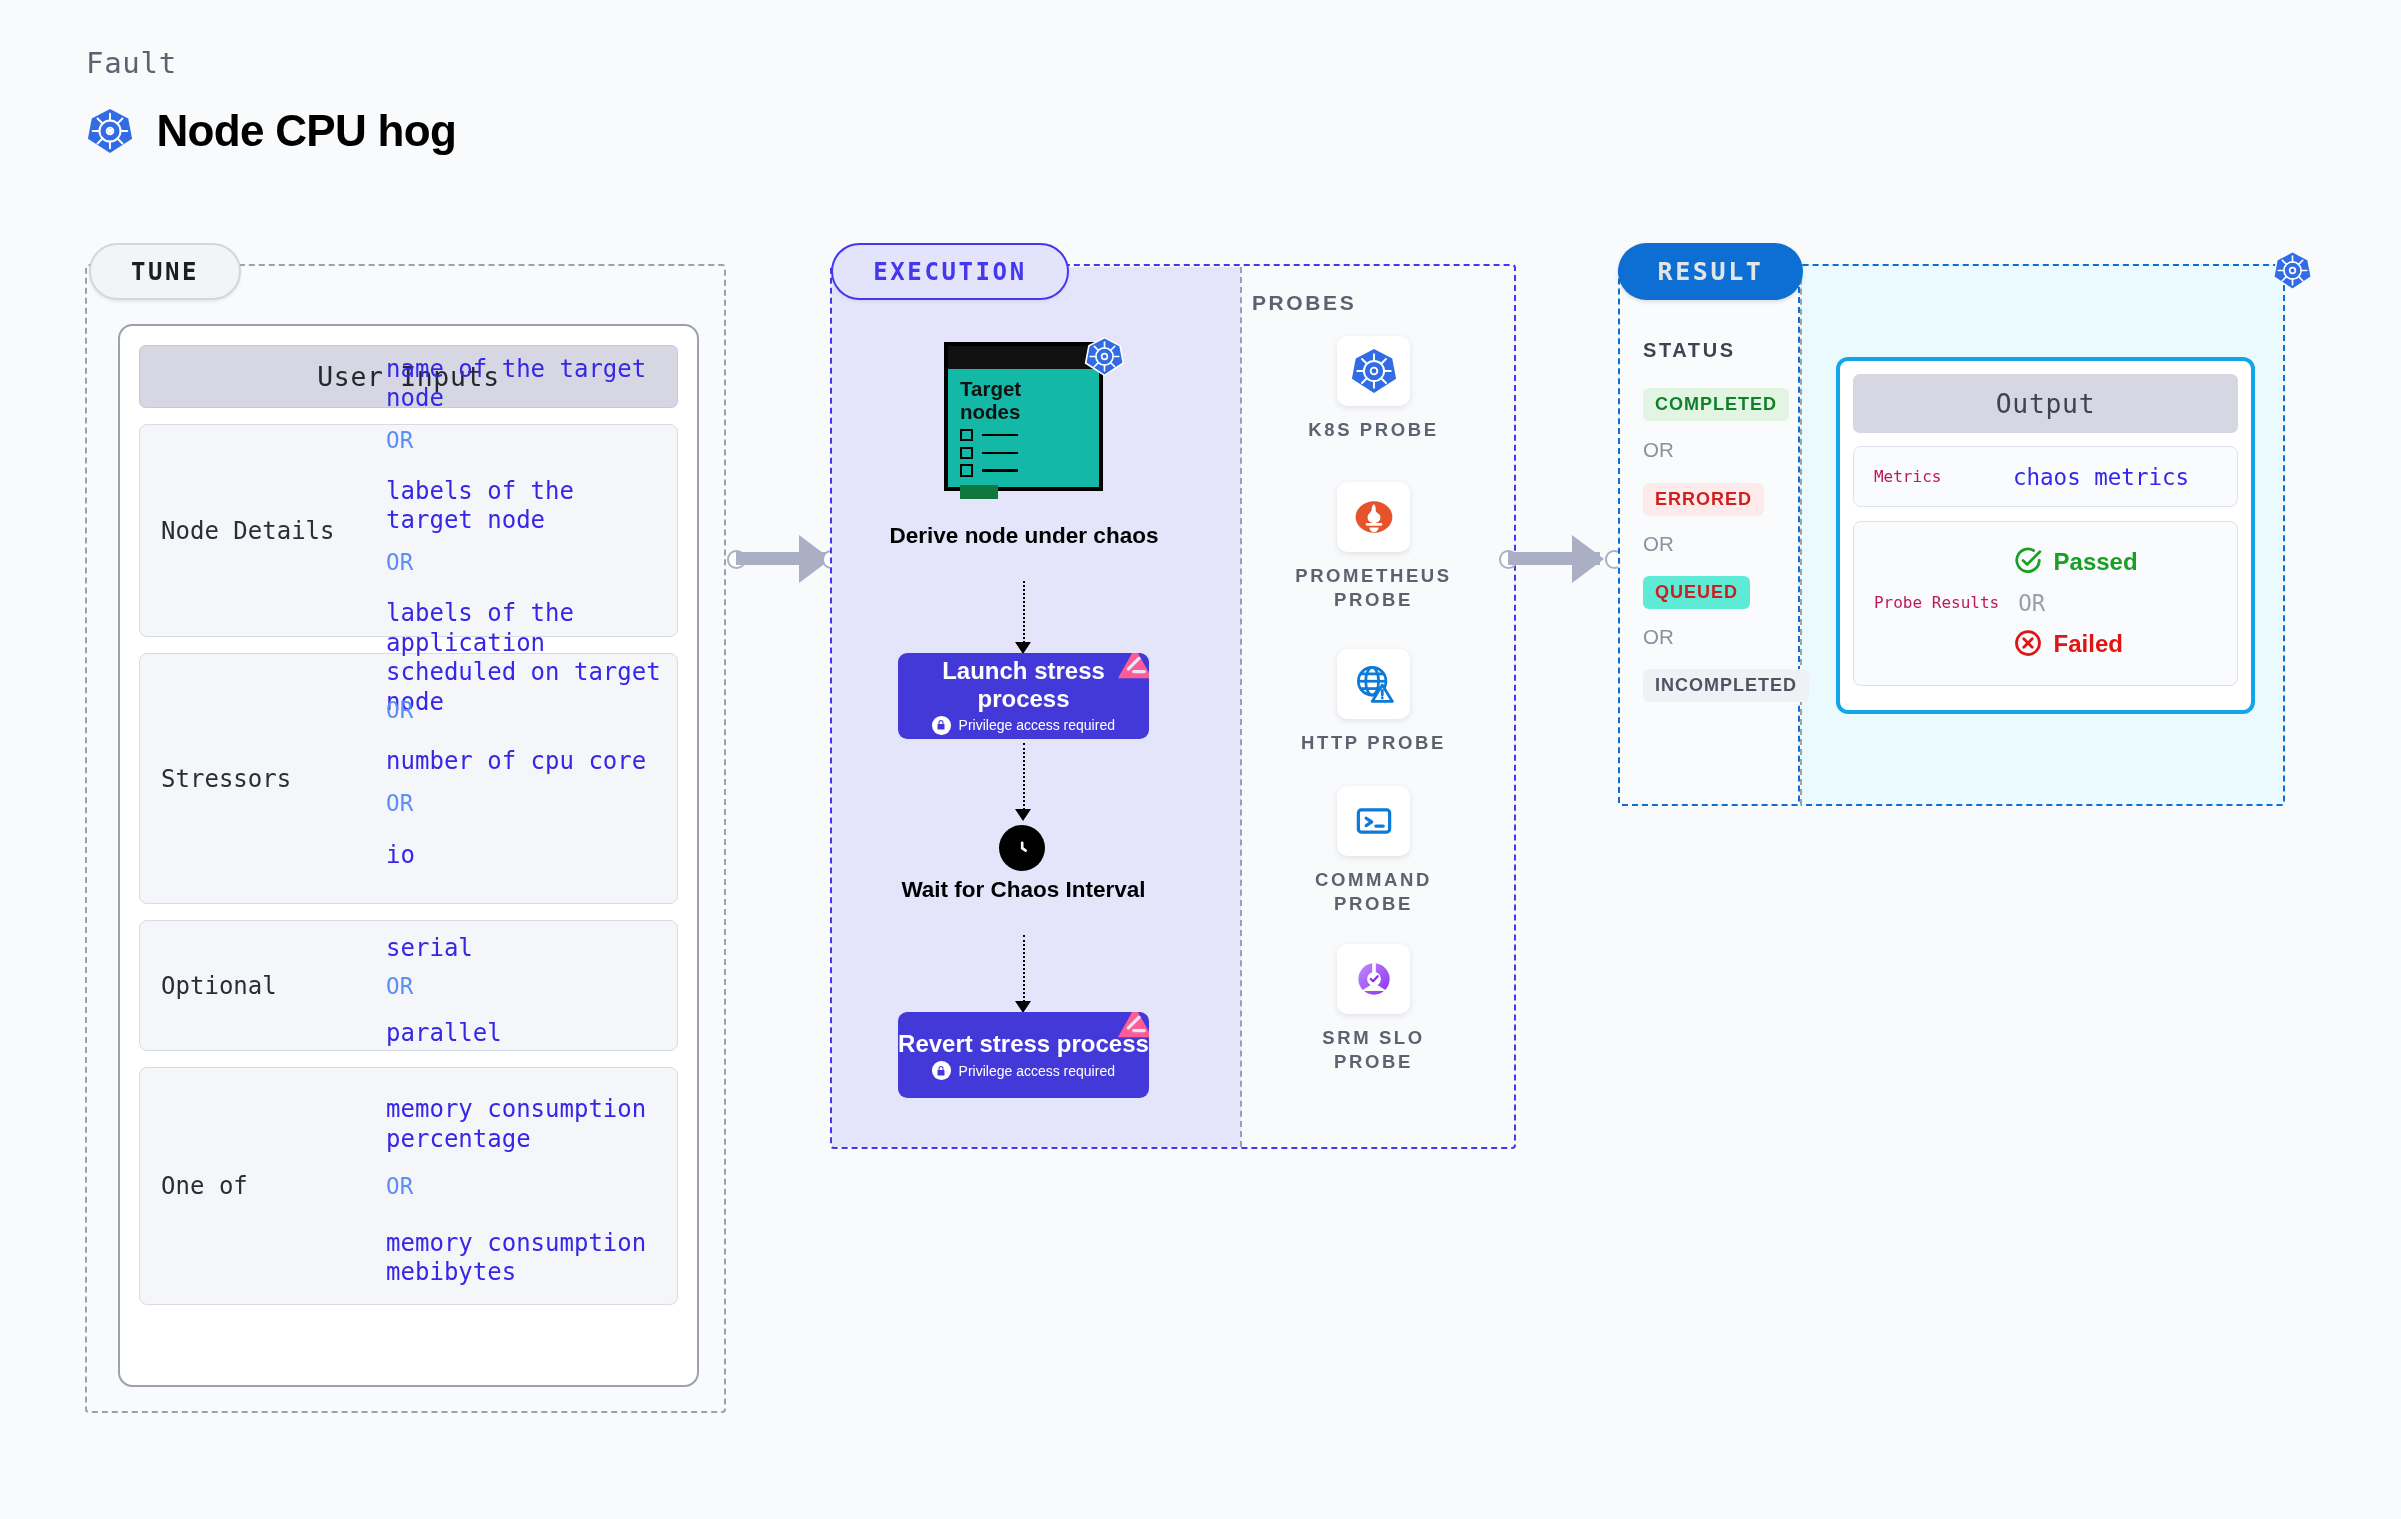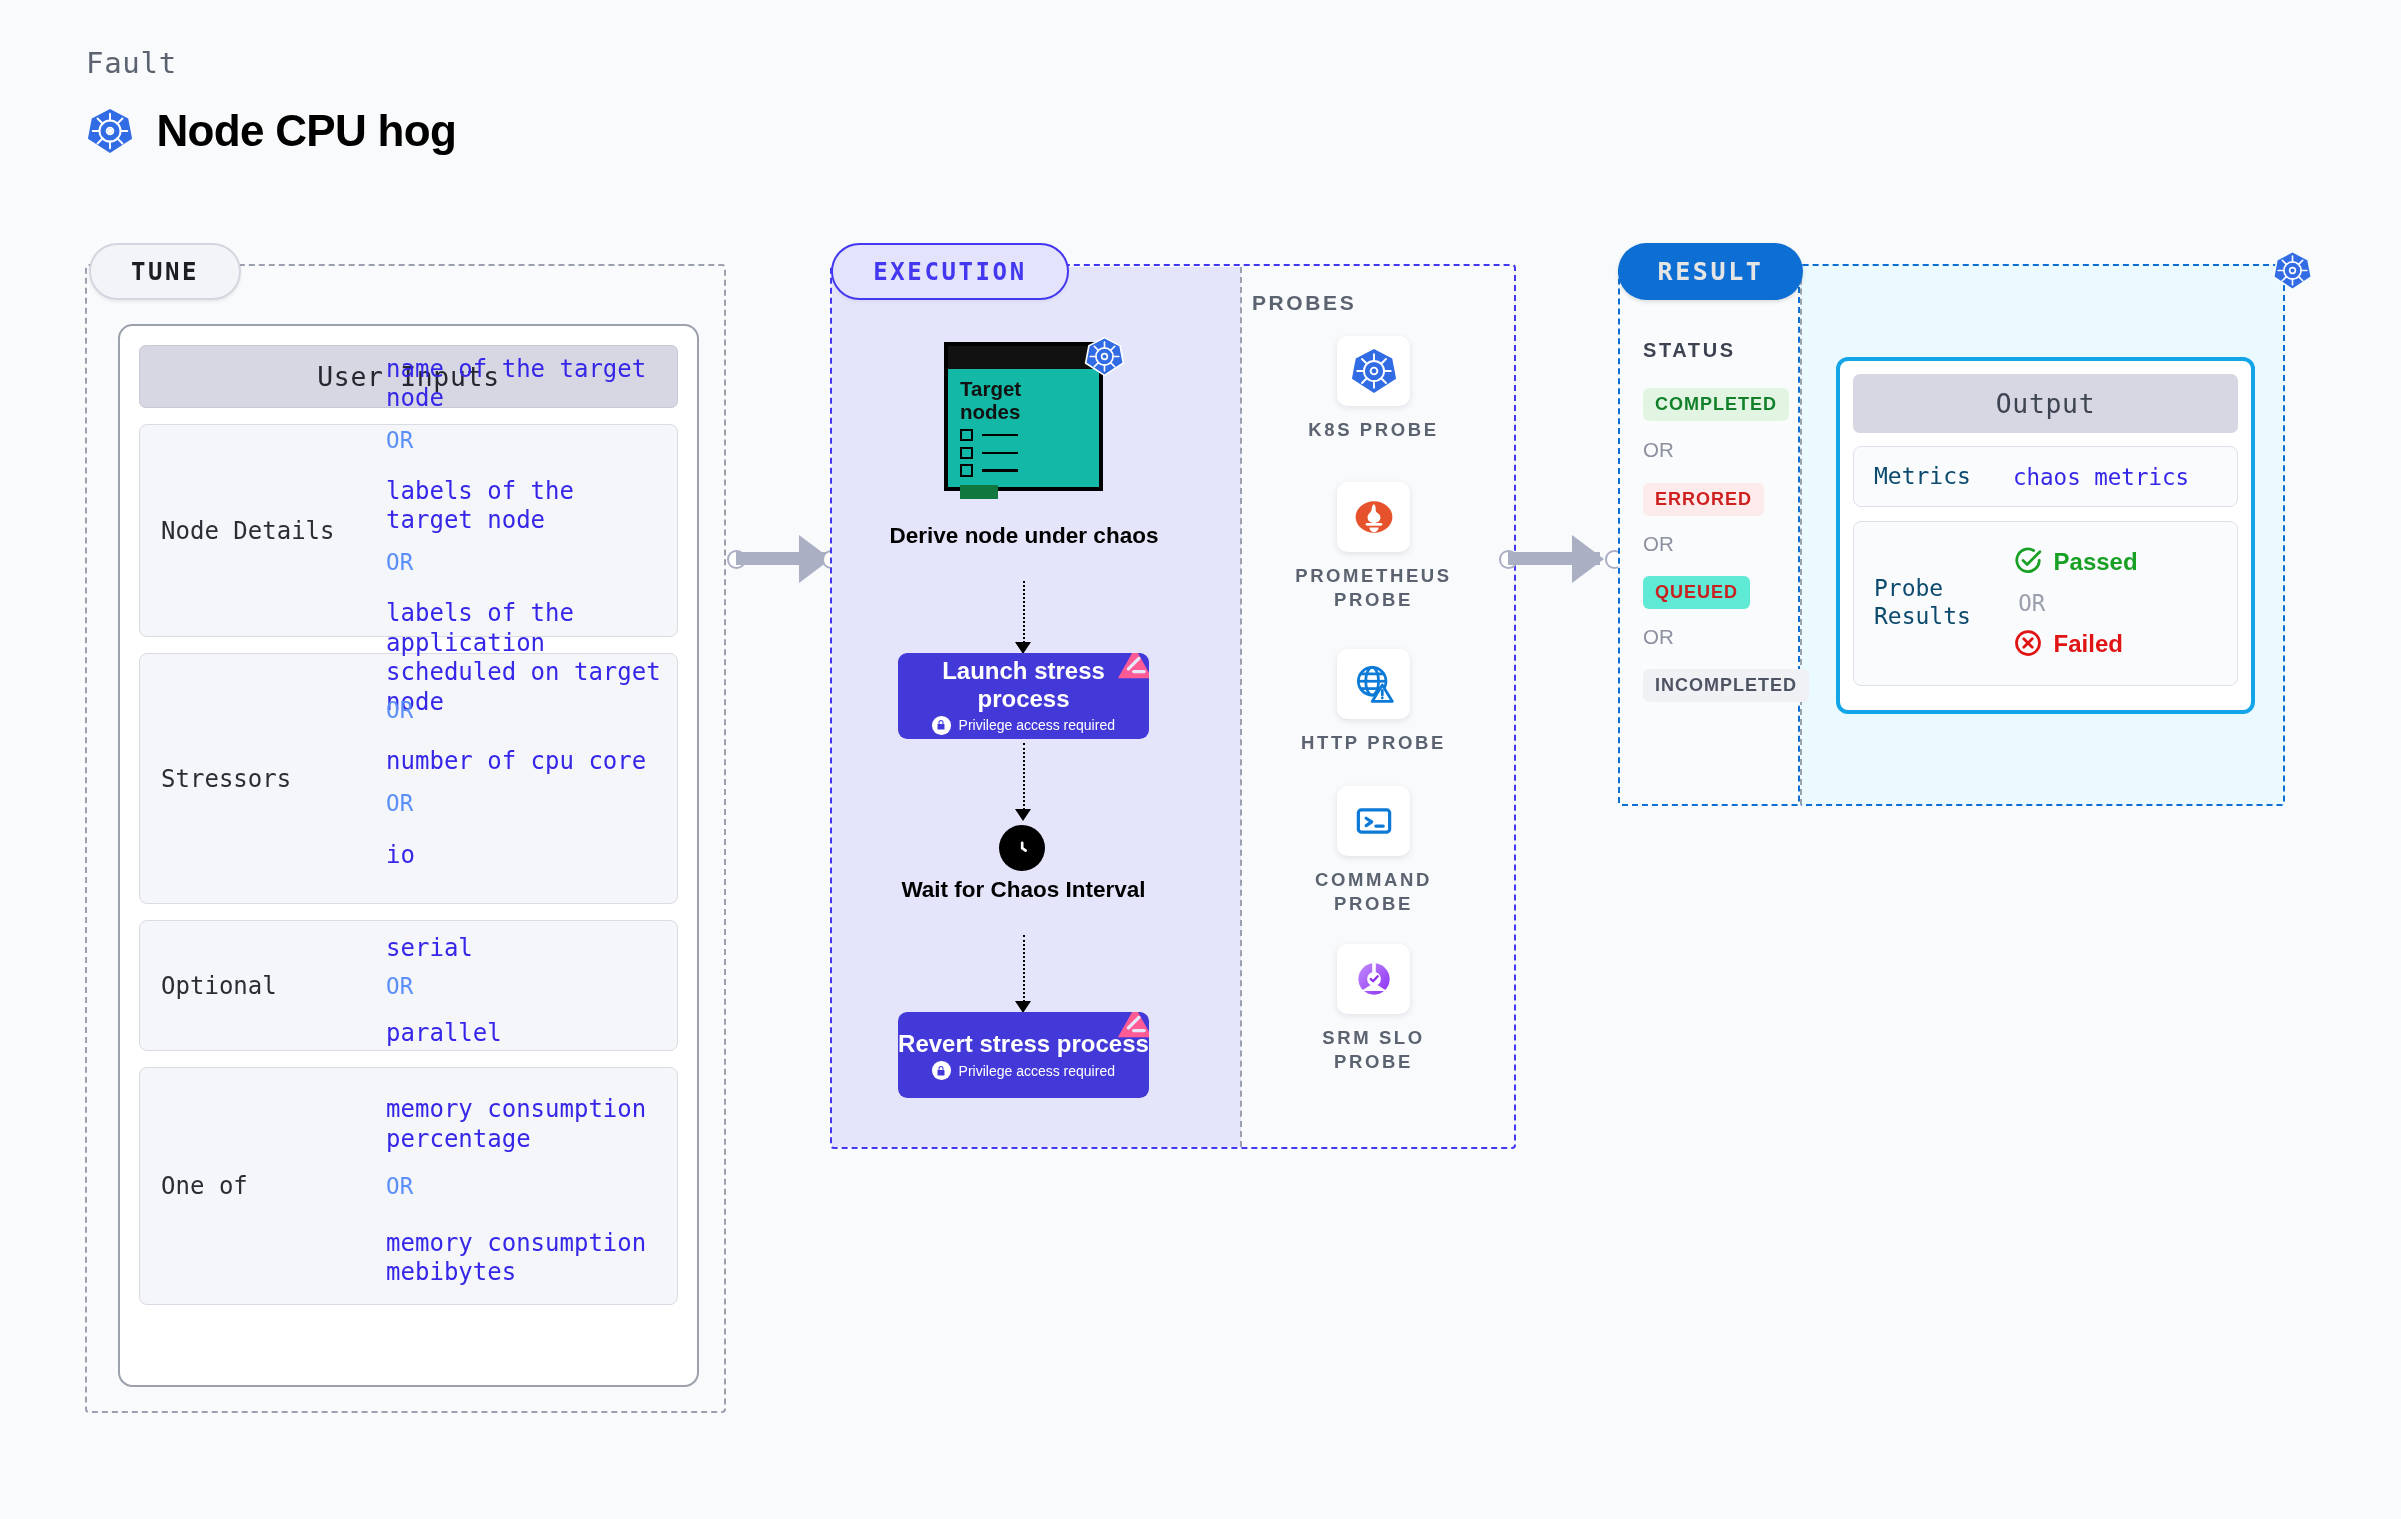--- a/index.html
+++ b/index.html
@@ -201,21 +201,21 @@
   #output-header{
     height:59px;background:#d6d7e3;border-radius:6.6px;
     display:flex;align-items:center;justify-content:center;
     font-size:26.4px;color:#3d4351;letter-spacing:0.7px;
   }
   .out-row{
     margin-top:13.2px;background:#fafbfd;border:0.7px solid #dfe1ea;border-radius:8px;
     display:flex;align-items:center;box-sizing:border-box;padding:14.5px 6.6px;
   }
   .out-label{
-    width:139px;flex:0 0 139px;padding-left:13.2px;font-size:23px;color:#0c4a6e;line-height:1.2;
+    width:139px;flex:0 0 139px;padding-left:13.2px;font-size:16px;color:#be185d;line-height:1.2;
     font-family:"DejaVu Sans Mono","Liberation Mono",monospace;
   }
   .out-val{font-size:22.5px;color:#3526e8;font-family:"DejaVu Sans Mono","Liberation Mono",monospace;}
   .pr-item{display:flex;align-items:center;gap:10.6px;}
   .pr-text{font-size:24px;font-weight:bold;}
 
   
   .conn{position:absolute;height:13.2px;background:#aaafc4;}
   .conn-dot{
     position:absolute;width:18.5px;height:18.5px;border-radius:50%;

